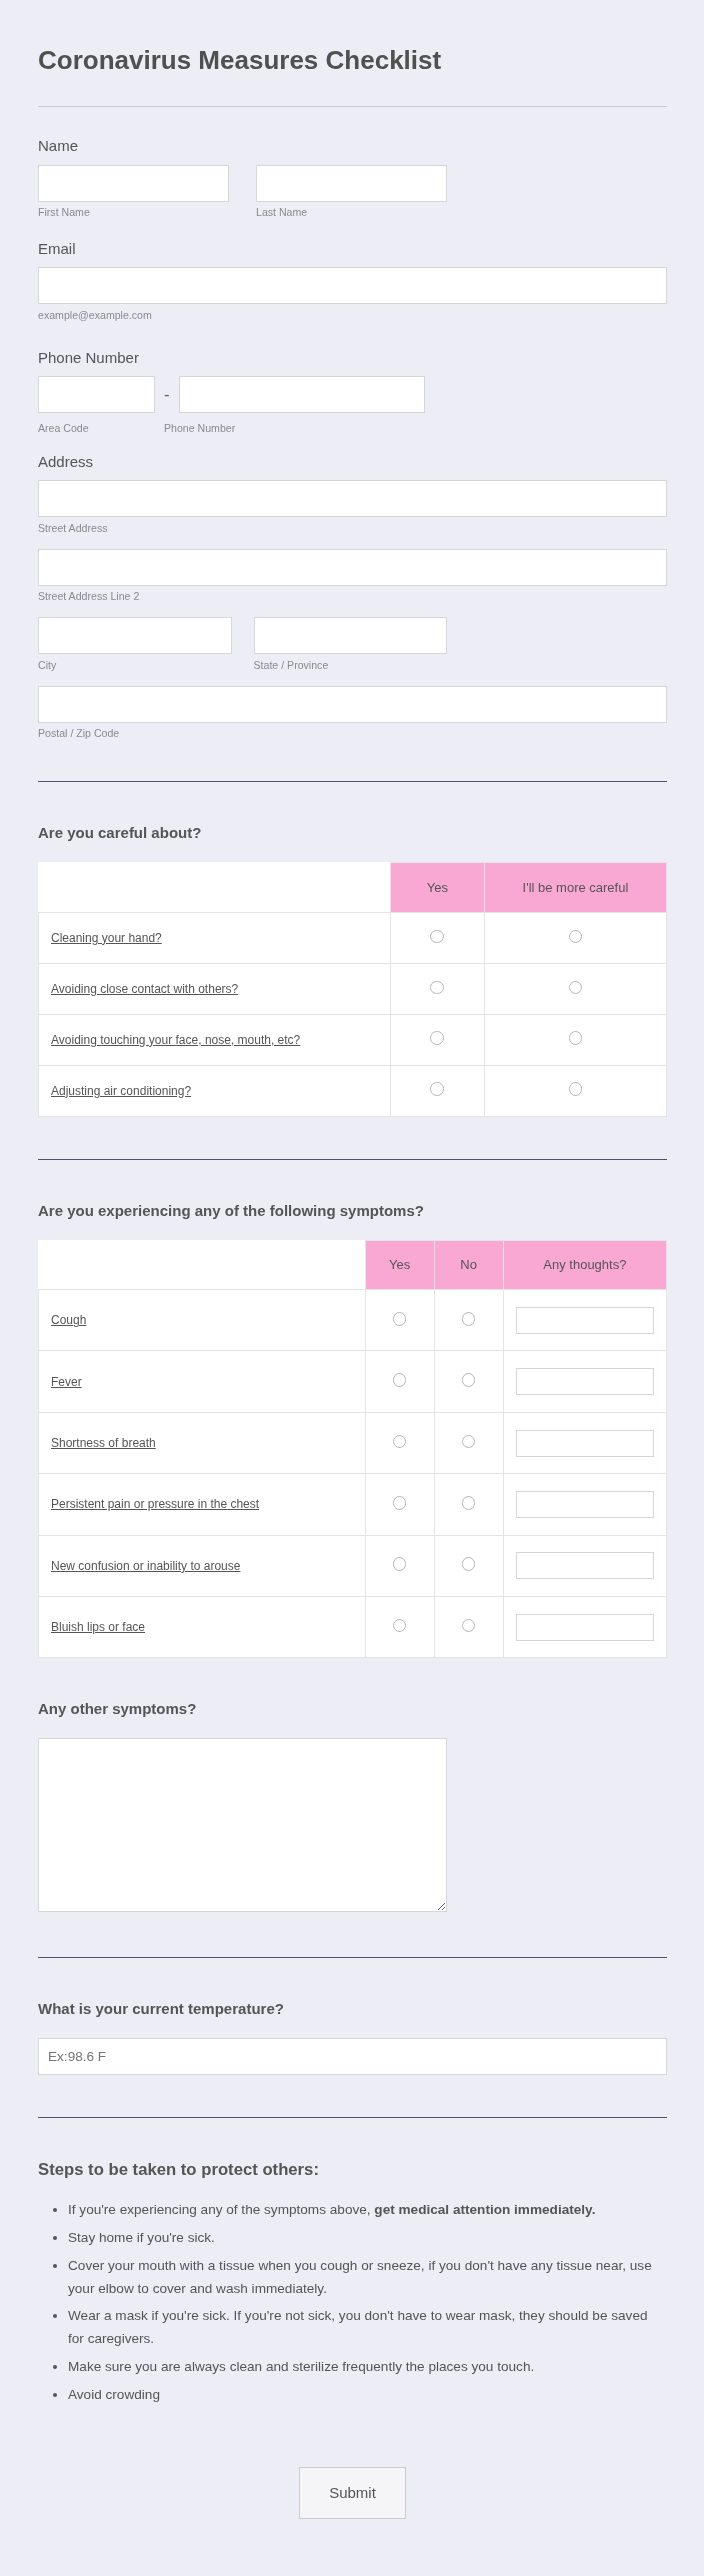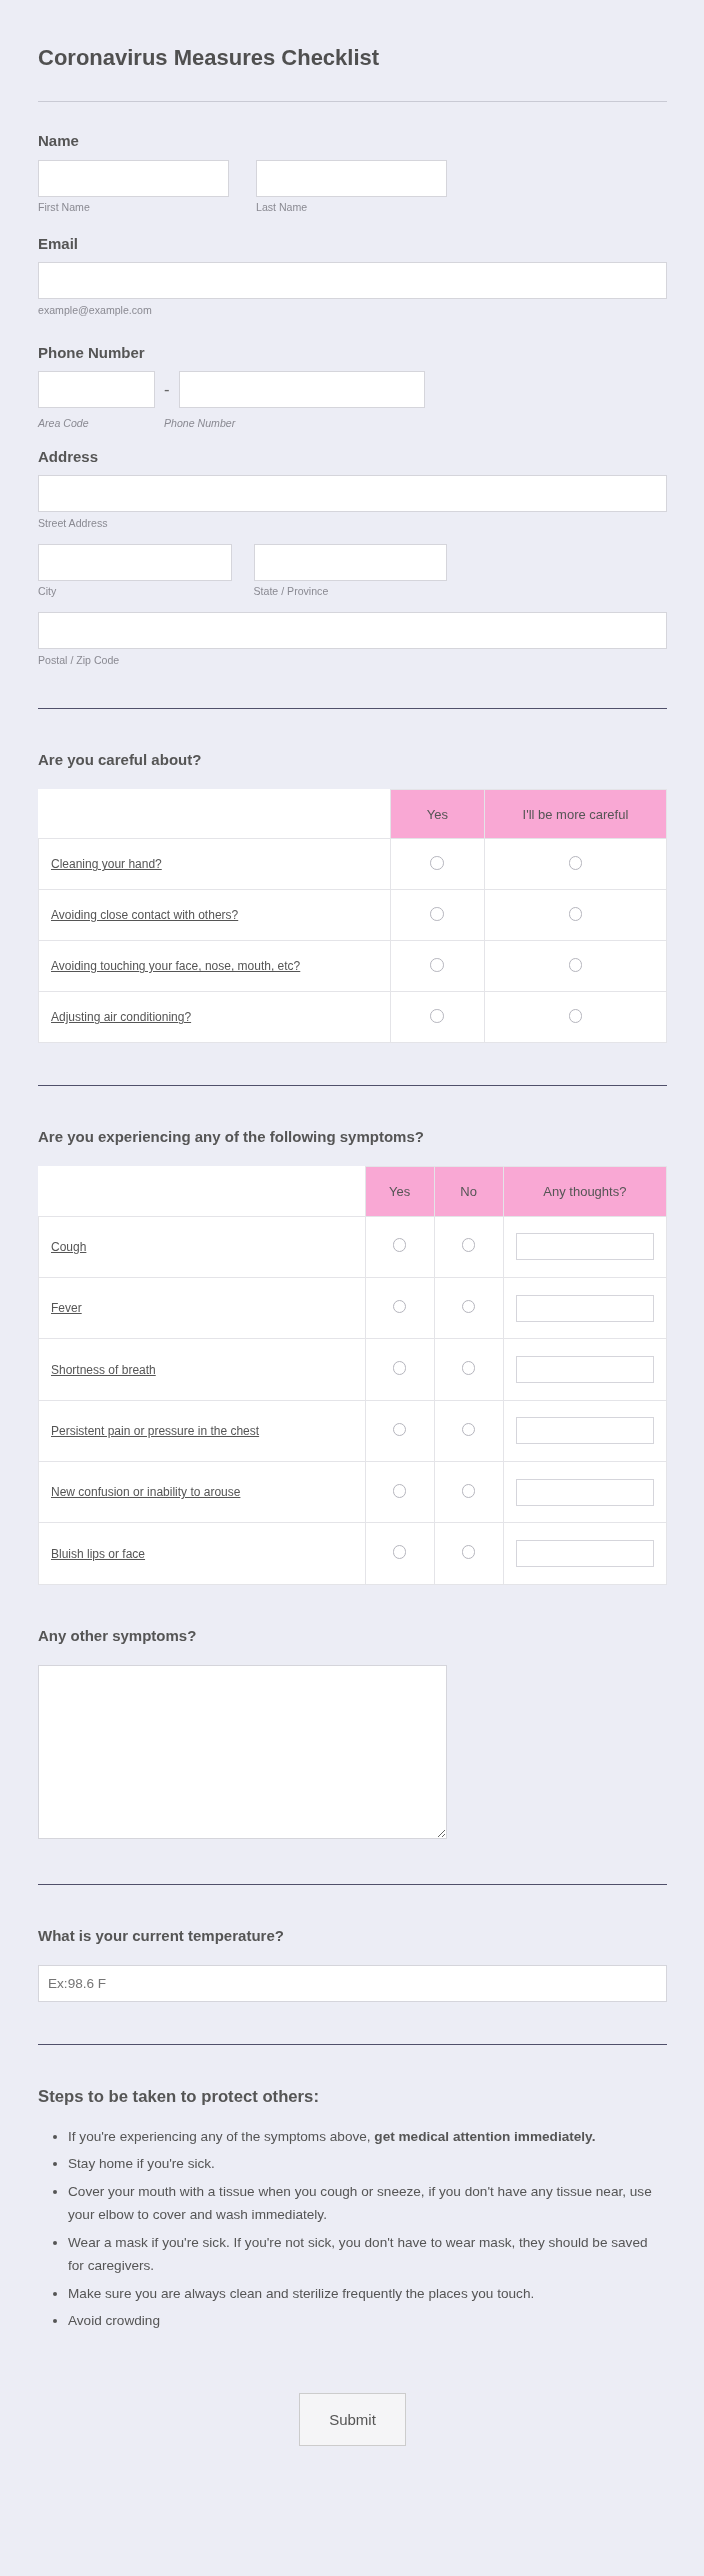--- a/index.html
+++ b/index.html
@@ -4,38 +4,38 @@
 <style>
   * { box-sizing: border-box; margin: 0; padding: 0; }
   body {
     background: #ecedf5;
     font-family: -apple-system, BlinkMacSystemFont, "Segoe UI", Arial, sans-serif;
     color: #555;
     padding: 45px 38px;
     width: 705px;
   }
   h1 {
-    font-size: 22px;
+    font-size: 26px;
     font-weight: 600;
     color: #505050;
     margin-bottom: 30px;
   }
   .divider {
     border: none;
     border-top: 0.8px solid #c9cad4;
     margin: 23px 0 30px 0;
   }
   .section-divider {
     border: none;
     border-top: 1.5px solid #50506a;
     margin: 42px 0;
   }
   .field-label {
     font-size: 15px;
-    font-weight: 700;
+    font-weight: 400;
     color: #555;
     margin-bottom: 10.6px;
     display: block;
   }
   .sub-label {
     font-size: 10.6px;
     color: #8a8a92;
     margin-top: 4.5px;
     display: block;
   }
@@ -178,33 +178,37 @@
   <span class="field-label">Phone Number</span>
   <div class="phone-row">
     <div class="phone-code">
       <input type="text" style="">
     </div>
     <span class="phone-dash">-</span>
     <div class="phone-number">
       <input type="text" style="">
     </div>
   </div>
-  <div class="phone-row" style="font-style:italic;">
+  <div class="phone-row" style="">
     <span class="sub-label" style="width:117px;">Area Code</span>
     <span class="sub-label">Phone Number</span>
   </div>
 </div>
 
 <br>
 
 <div>
   <span class="field-label">Address</span>
   <div class="address-block">
     <input type="text" class="address-input" style="">
     <span class="sub-label">Street Address</span>
+  </div>
+  <div class="address-block">
+    <input type="text" class="address-input" style="">
+    <span class="sub-label">Street Address Line 2</span>
   </div>
   <div class="address-block addr-row">
     <div class="col">
       <input type="text" style="">
       <span class="sub-label">City</span>
     </div>
     <div class="col">
       <input type="text" style="">
       <span class="sub-label">State / Province</span>
     </div>

